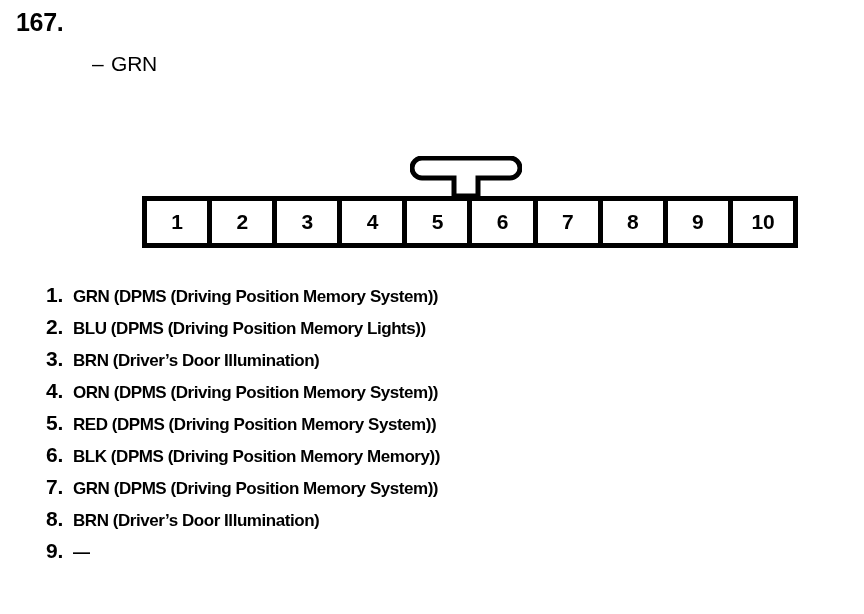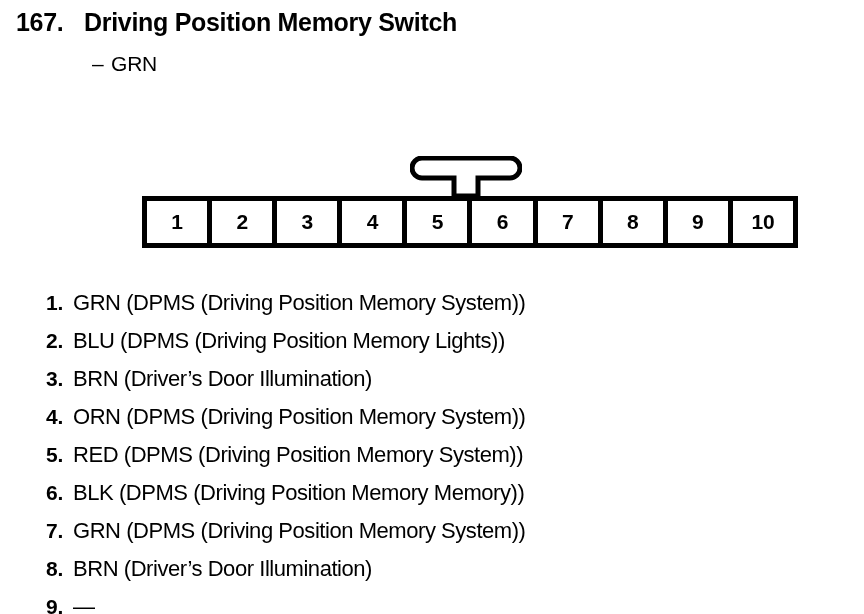--- a/index.html
+++ b/index.html
@@ -131,36 +131,34 @@
   }
   .pin-index {
     width: 47px;
     text-align: right;
     font-size: 21px;
     font-weight: bold;
     letter-spacing: -0.3px;
     flex: 0 0 auto;
   }
   .pin-desc {
-    font-size: 22px;
-    font-weight: normal;
+    font-size: 17px;
+    font-weight: bold;
     letter-spacing: -0.45px;
     padding-left: 10px;
     flex: 0 0 auto;
-    margin-top: 8px;
   }
 </style>
 </head>
 <body>
 
 <div id="header-block">
 
   <div id="header-row">
     <span id="entry-number">167.</span>
-    <span id="entry-title">Driving Position Memory Switch</span>
   </div>
 
   <ul id="subitem-list">
     <li class="subitem">
       <span class="subitem-dash">–</span><span>GRN</span>
     </li>
   </ul>
 
 </div>
 

